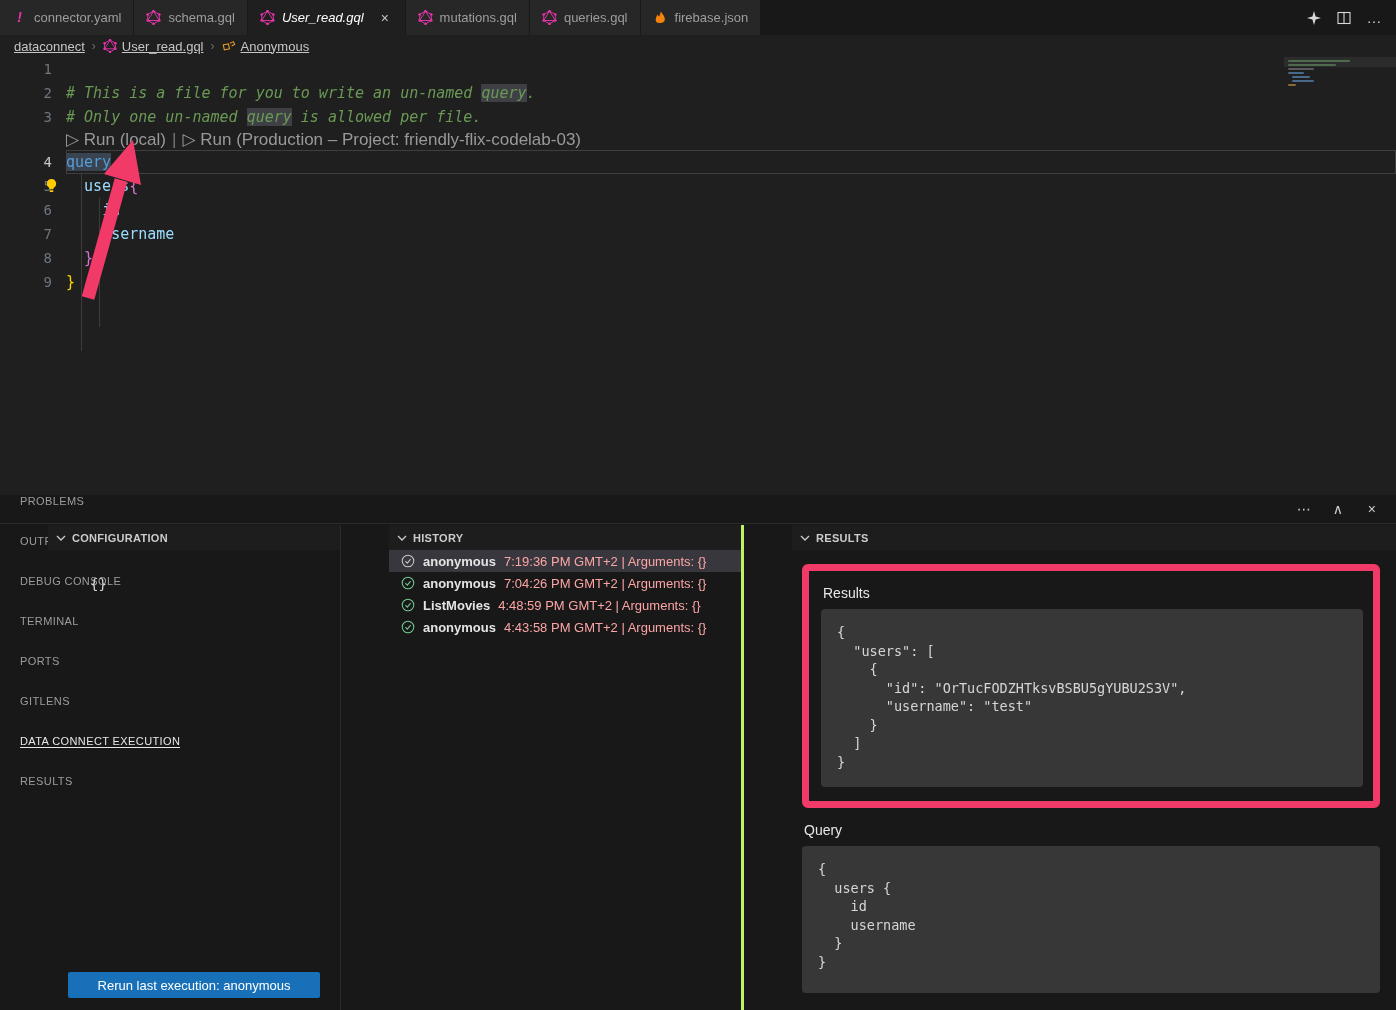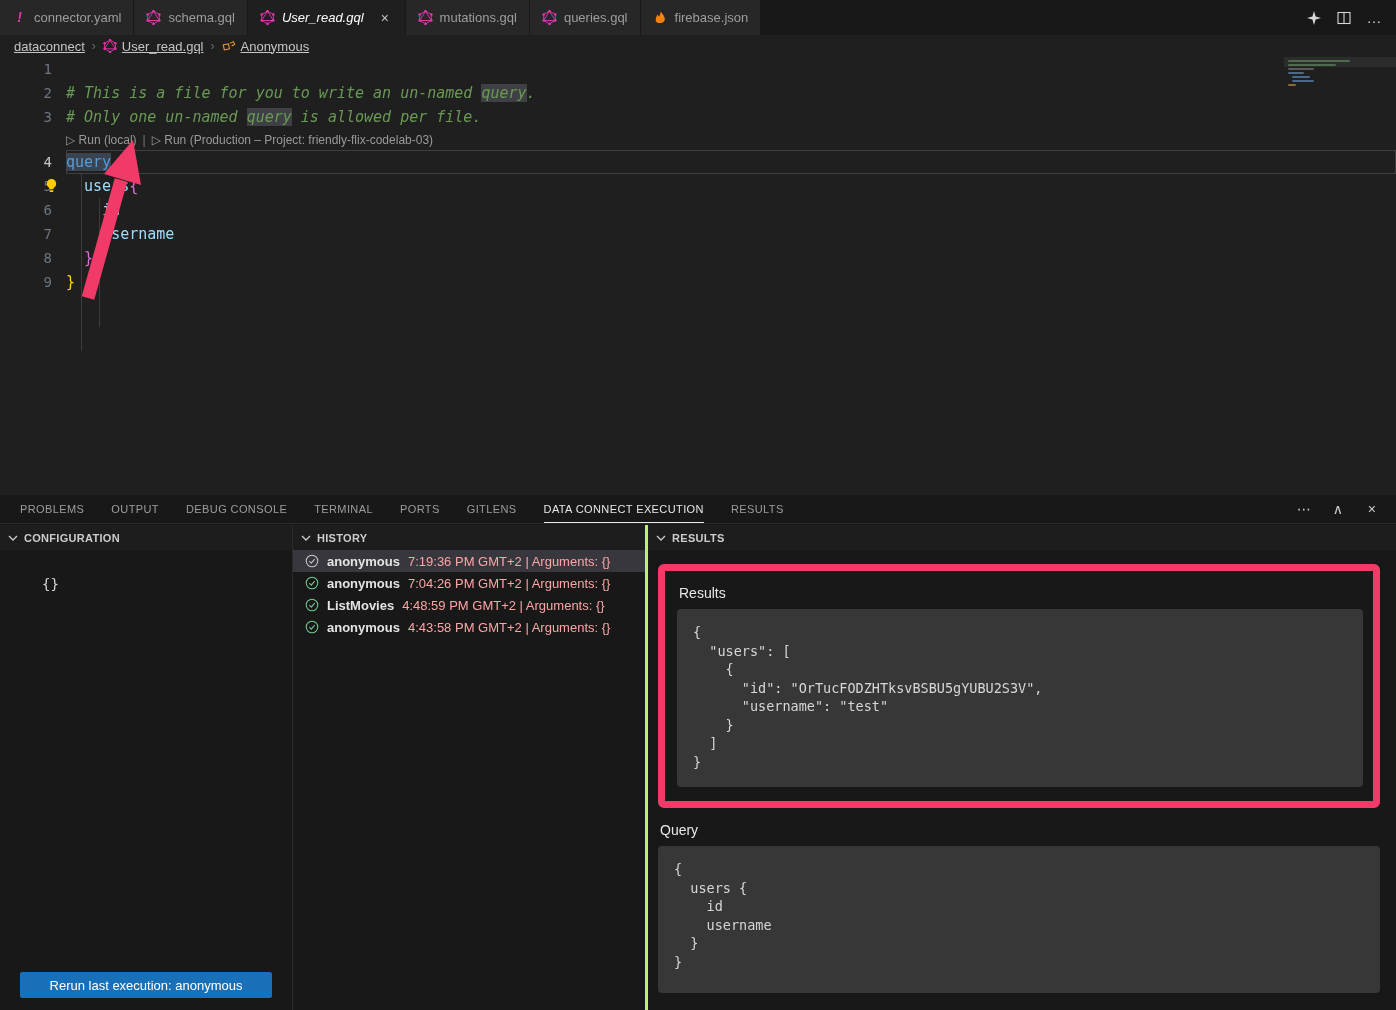--- a/index.html
+++ b/index.html
@@ -34,21 +34,21 @@
   .code-row.cur .gutter { color:#c6c6c6; }
   .code-content { flex:1; font-family:"DejaVu Sans Mono", monospace; position:relative; }
   .code-row.cur .code-content { box-shadow:0 0 0 1px #3f3f3f inset; }
   .cm  { color:var(--comment); font-style:italic; }
   .hl  { background:#3f4045; }
   .kw  { color:var(--keyword); }
   .sel { background:#394450; }
   .fld { color:var(--field); }
   .b1  { color:var(--gold); }
   .b2  { color:var(--orchid); }
-  .codelens { font-family:"Liberation Sans", sans-serif; font-size:12px; color:#999999; }
+  .codelens { font-family:"Liberation Sans", sans-serif; font-size:17px; color:#999999; }
   .codelens .lens-link { cursor:pointer; }
   .codelens .lens-sep { margin:0 6px; color:#777; }
   .bulb { position:absolute; left:-22px; top:4px; width:15px; height:15px; }
   .indent-guide { position:absolute; width:1px; background:#3c3c3c; }
   #minimap { position:absolute; top:0; right:0; width:112px; height:438px; }
   #minimap .slider { position:absolute; top:0; left:0; right:0; height:10px; background:rgba(255,255,255,0.06); }
   #minimap .mbar { position:absolute; height:2px; border-radius:1px; }
 
   
   #annotation-arrow { position:absolute; top:0; left:0; pointer-events:none; z-index:30; }
@@ -56,21 +56,21 @@
   
   #panel { position:absolute; top:495px; left:0; width:1396px; height:515px; background:#181818; }
   #panel-tabs { height:29px; display:flex; align-items:center; gap:27px; padding-left:20px;
     border-bottom:1px solid #2b2b2b; font-size:11px; letter-spacing:0.4px; color:#9d9d9d; }
   .ptab { height:100%; display:flex; align-items:center; cursor:pointer; border-bottom:1px solid transparent; }
   .ptab.active { color:#e7e7e7; border-bottom:1px solid #e7e7e7; }
   #panel-actions { margin-left:auto; display:flex; gap:18px; padding-right:16px; color:#cccccc; font-size:14px; }
   #panel-actions .act { cursor:pointer; width:16px; text-align:center; }
 
   #panel-body { position:absolute; top:30px; left:0; right:0; bottom:0; display:flex; }
-  .pcol { position:relative; }
+  .pcol { position:relative;margin-left:48px; }
   #col-config  { width:293px; border-right:1px solid #2b2b2b; }
   #col-history { width:355px; border-right:3px solid #bef264; }
   #col-results { flex:1; }
   .sec-head { height:25px; display:flex; align-items:center; gap:6px; padding-left:8px;
     font-size:11px; font-weight:bold; color:#cccccc; letter-spacing:0.3px; background:#1d1d1d; cursor:pointer; }
   .chev { width:10px; height:10px; }
 
   
   #config-tabs { display:flex; gap:34px; padding:10px 0 0 23px; font-size:12px; font-weight:bold;
     letter-spacing:0.5px; color:#8a8a8a; }
@@ -266,21 +266,21 @@
   </div>
 </div>
 
 <svg id="annotation-arrow" width="1396" height="1010">
   <line x1="88" y1="298" x2="121" y2="180" stroke="var(--annotation)" stroke-width="13"></line>
   <polygon points="133,140 141,185 104,174" fill="var(--annotation)"></polygon>
 </svg>
 
 <div id="panel">
   <div id="panel-tabs">
-    <div id="ptabs-host" style="display:flex; gap:27px; height:100%;">
+    <div id="ptabs-host" style="display:flex; gap:27px; height:100%;flex-direction:column;">
         <div class="ptab">PROBLEMS</div>
         <div class="ptab">OUTPUT</div>
         <div class="ptab">DEBUG CONSOLE</div>
         <div class="ptab">TERMINAL</div>
         <div class="ptab">PORTS</div>
         <div class="ptab">GITLENS</div>
         <div class="ptab active">DATA CONNECT EXECUTION</div>
         <div class="ptab">RESULTS</div>
       </div>
     <div id="panel-actions">

